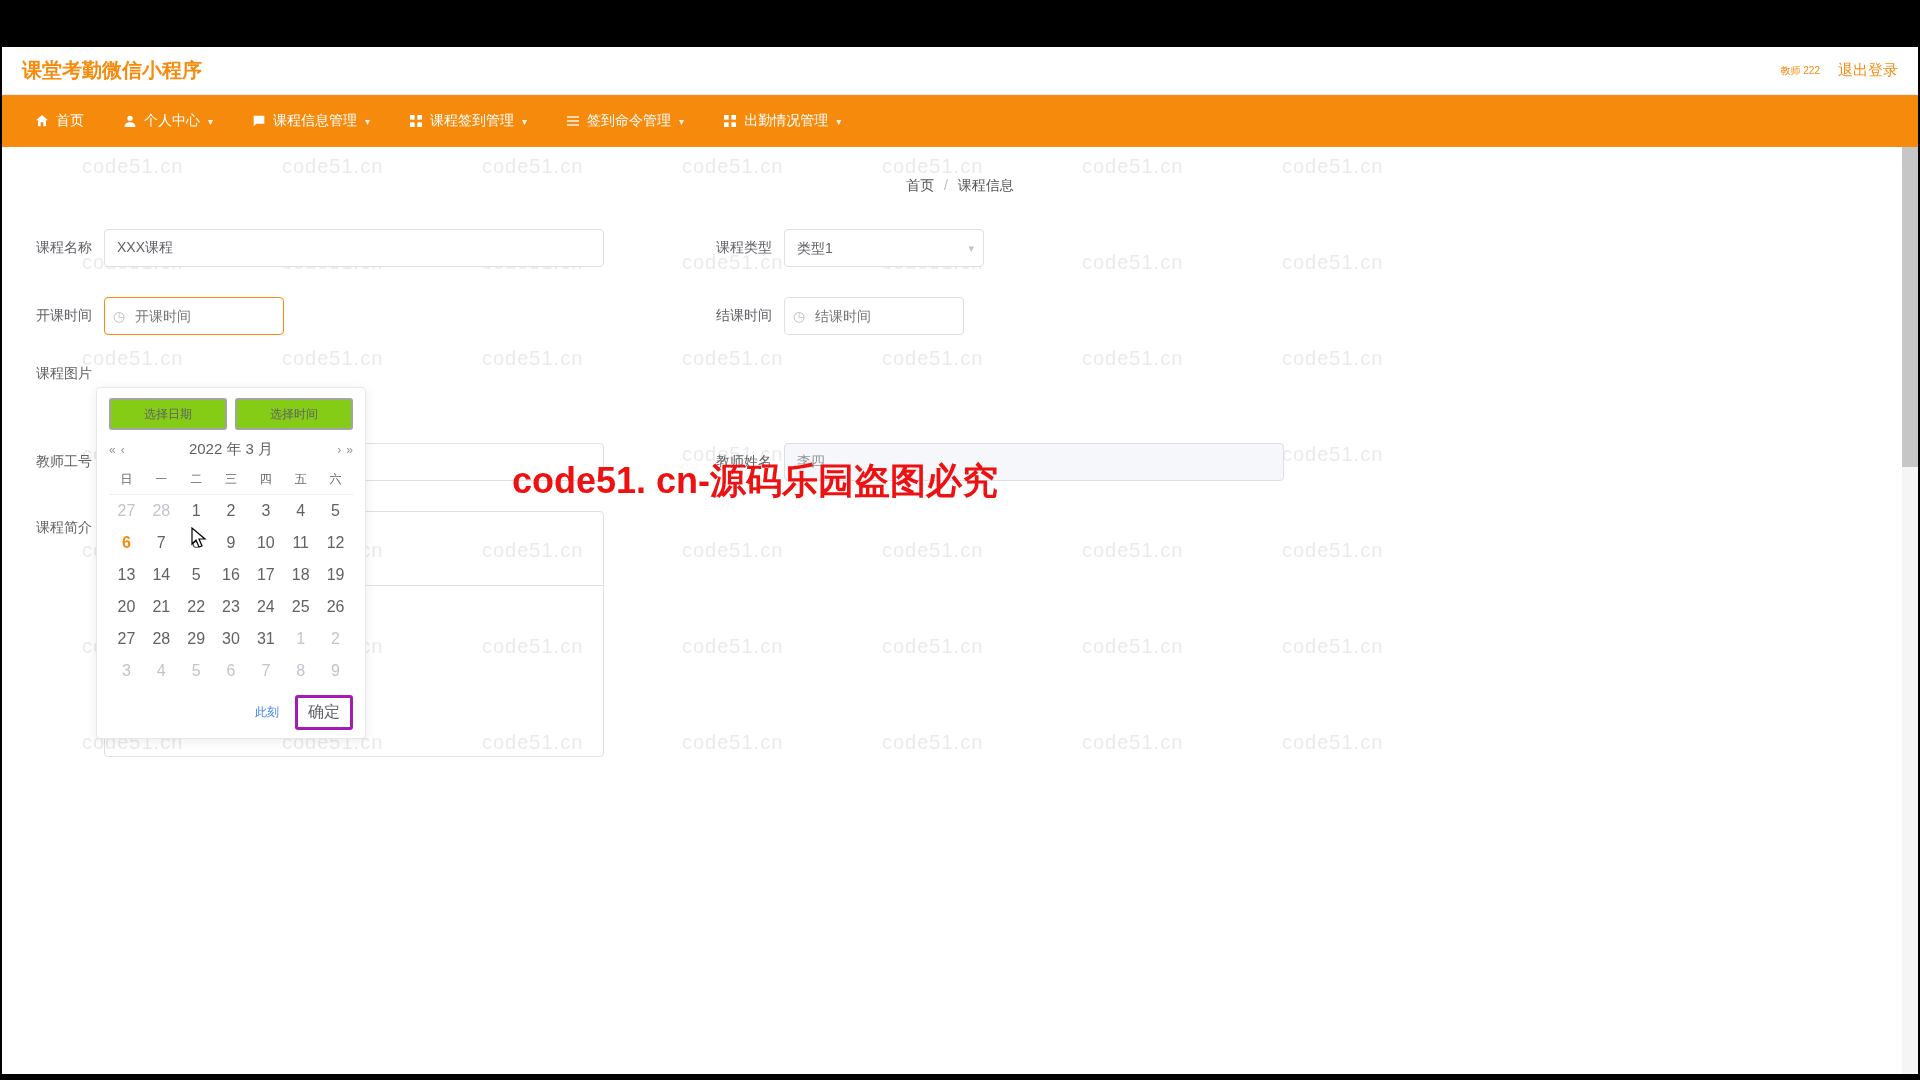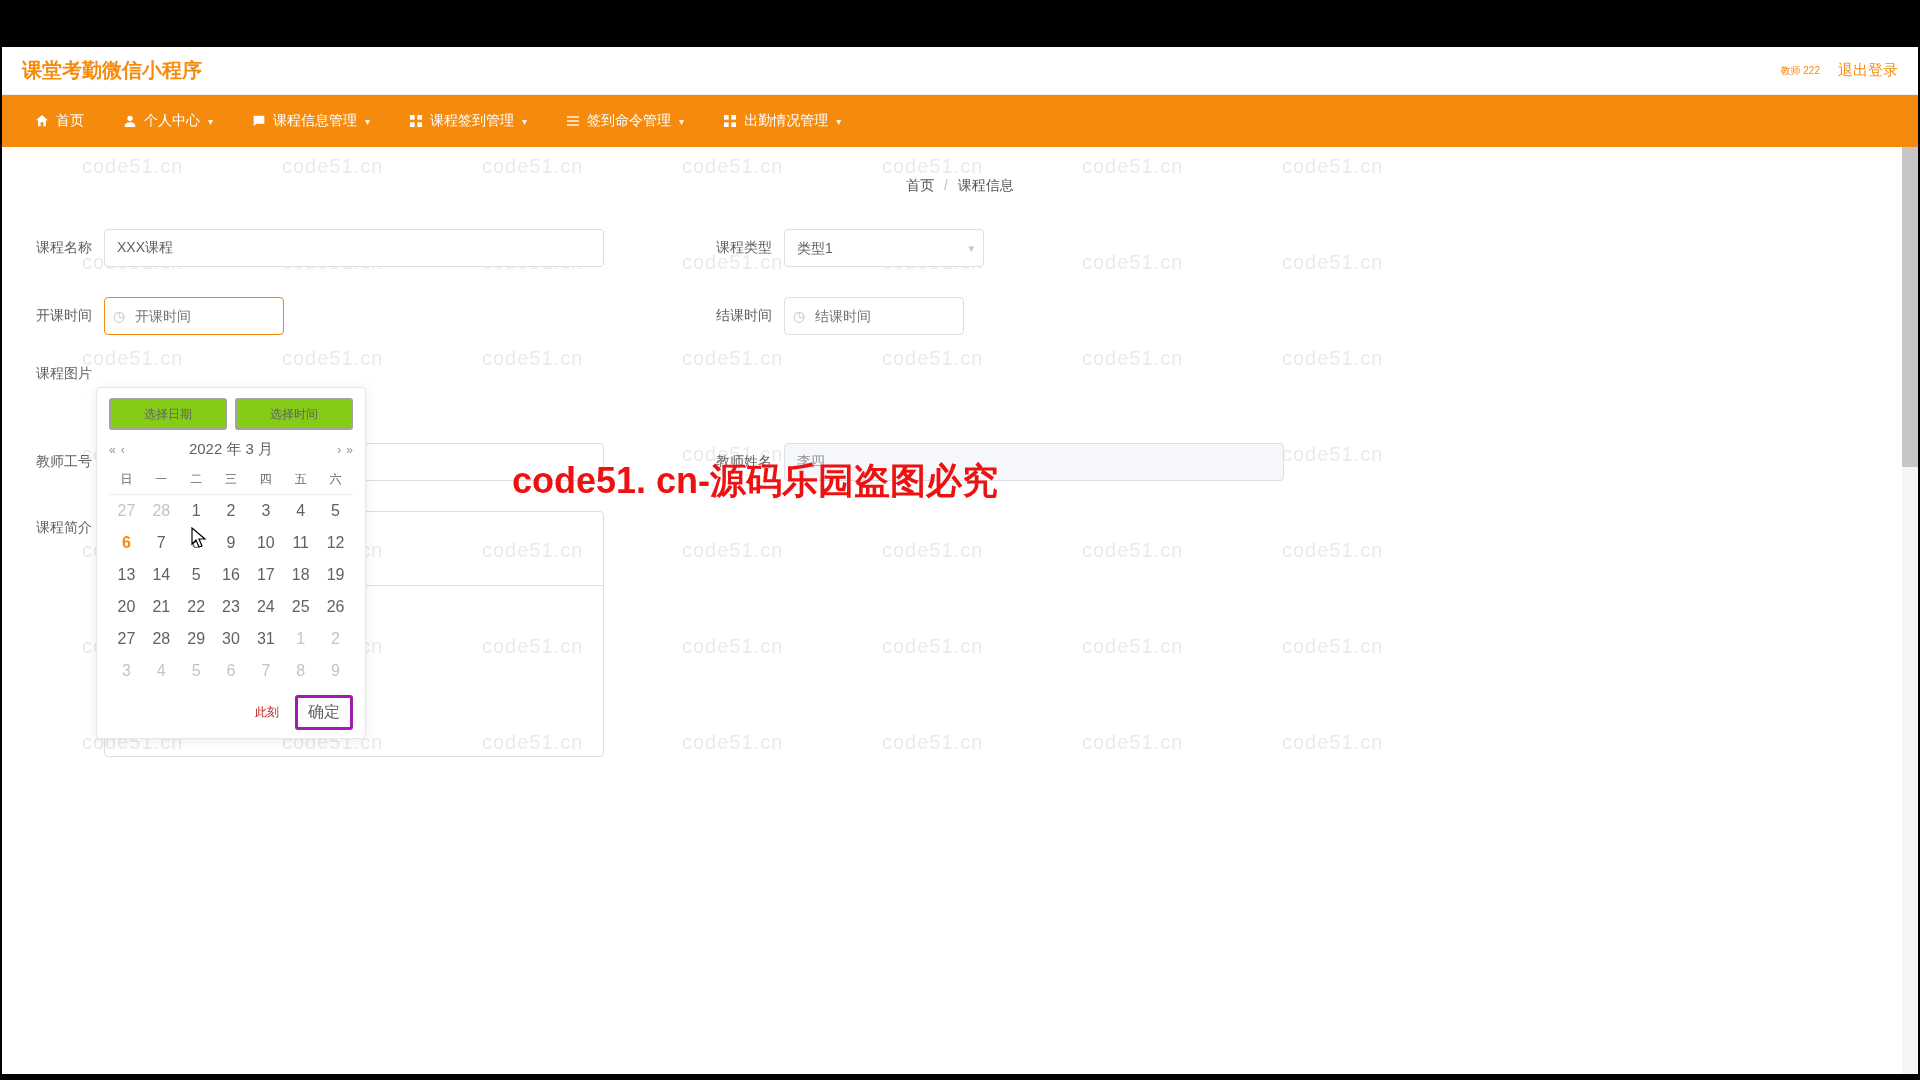--- a/index.html
+++ b/index.html
@@ -42,21 +42,21 @@
 .dp-tab { flex: 1; height: 32px; border: 2px solid #a3a3a3; border-radius: 3px; font-size: 12px; color: #606266; display: flex; align-items: center; justify-content: center; background: #84cc16; cursor: pointer; }
 .dp-header { display: flex; align-items: center; justify-content: space-between; margin-bottom: 8px; color: #606266; font-size: 14px; }
 .dp-arrows { display: flex; gap: 5px; color: #909399; font-size: 12px; cursor: pointer; }
 .dp-title { font-size: 15px; color: #606266; }
 .dp-weekdays { display: grid; grid-template-columns: repeat(7, 1fr); text-align: center; color: #606266; font-size: 12px; padding: 4px 0 6px 0; border-bottom: 1px solid #ebeef5; }
 .dp-grid { display: grid; grid-template-columns: repeat(7, 1fr); }
 .dp-cell { height: 32px; display: flex; align-items: center; justify-content: center; font-size: 16px; color: #606266; cursor: pointer; }
 .dp-cell.other { color: #c0c4cc; }
 .dp-cell.today { color: #f68a0c; font-weight: 600; }
 .dp-footer { display: flex; justify-content: flex-end; gap: 10px; margin-top: 8px; align-items: center; }
-.dp-now { color: #b91c1c; font-size: 12px; cursor: pointer; padding: 4px 6px; }
+.dp-now { color: #3b82f6; font-size: 12px; cursor: pointer; padding: 4px 6px; }
 .dp-ok { border: 3px solid #a21caf; border-radius: 3px; font-size: 16px; color: #606266; padding: 4px 10px; cursor: pointer; background: #fff; }
 
 .center-wm { position: absolute; color: #e11; font-size: 36px; font-weight: 700; left: 510px; top: 410px; z-index: 5; pointer-events: none; }
 .cursor { position: absolute; left: 189px; top: 480px; z-index: 30; pointer-events: none; }
 .scrollbar { position: absolute; right: 0; top: 100px; width: 16px; bottom: 0; background: #f5f5f5; }
 .scroll-thumb { position: absolute; top: 0; width: 100%; height: 320px; background: #c6c6c6; border-radius: 0; }
 </style>
 </head>
 <body>
 

